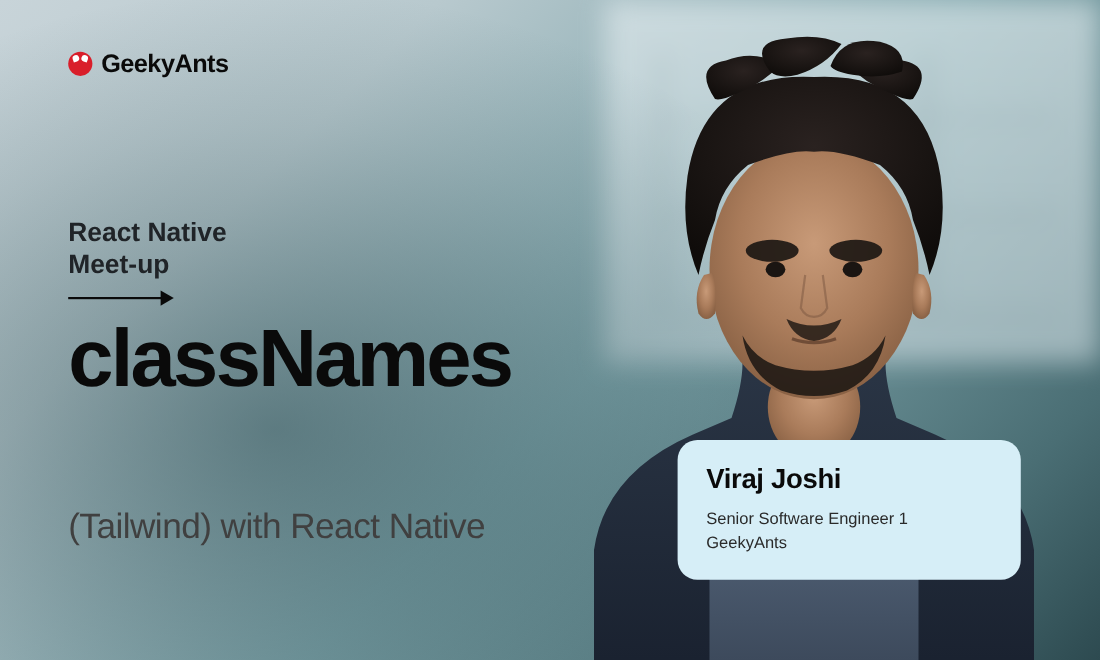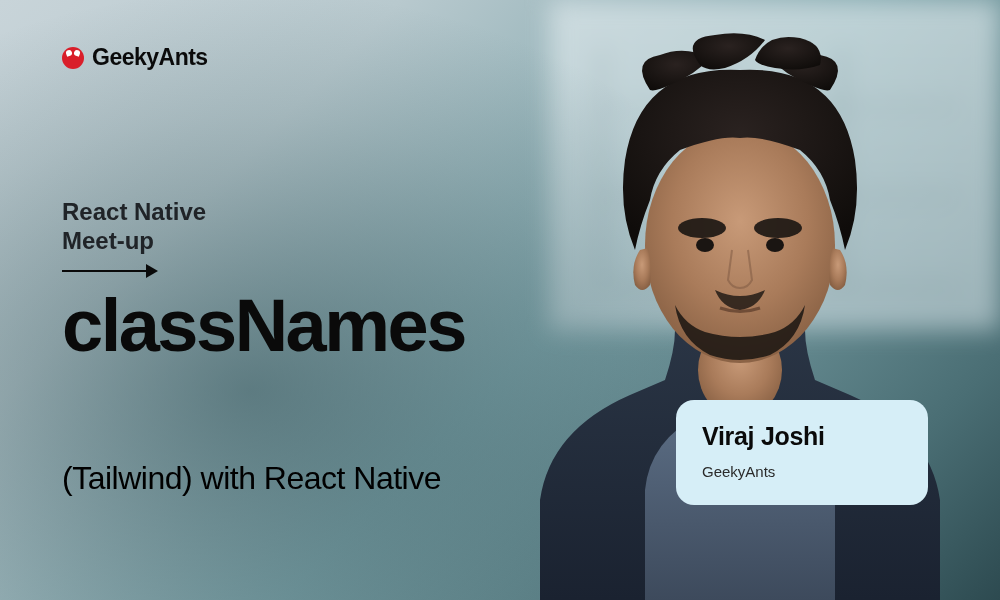--- a/index.html
+++ b/index.html
@@ -98,32 +98,32 @@
       font-weight: 800;
       letter-spacing: -2.5px;
       color: #0a0a0a;
     }
     .subhead {
       position: absolute;
       top: 460px; left: 62px;
       font-size: 32px;
       font-weight: 400;
       letter-spacing: -0.5px;
-      color: #000000;
+      color: #404040;
     }
     .person {
       position: absolute;
       right: 20px; bottom: 0;
       width: 480px; height: 570px;
     }
     .person svg { width: 100%; height: 100%; }
     .name-card {
       position: absolute;
       right: 72px; top: 400px;
-      width: 252px;
+      width: 312px;
       padding: 22px 24px 22px 26px;
       background: #d6eef7;
       border-radius: 18px;
     }
     .name-card .name {
       font-size: 25px;
       font-weight: 700;
       color: #0a0a0a;
       margin-bottom: 10px;
       letter-spacing: -0.3px;
@@ -204,15 +204,16 @@
     <path d="M 232 220 L 228 250 Q 232 258 240 258 Q 248 258 252 250 L 248 220" fill="none" stroke="#7a5640" stroke-width="2" opacity="0.5"></path>
     <path d="M 220 278 Q 240 285 260 278" fill="none" stroke="#5a3a2a" stroke-width="3" opacity="0.7"></path>
     <path d="M 140 220 Q 130 235 135 255 Q 142 265 150 255 Q 152 235 148 218 Z" fill="url(#skin)"></path>
     <path d="M 340 220 Q 350 235 345 255 Q 338 265 330 255 Q 328 235 332 218 Z" fill="url(#skin)"></path>
   </svg>
 </div>
 
 <div class="name-card">
   <div class="name">Viraj Joshi</div>
   <div class="role">
+    <div>Senior Software Engineer 1</div>
     <div>GeekyAnts</div>
   </div>
 </div>
 
 </body></html>

